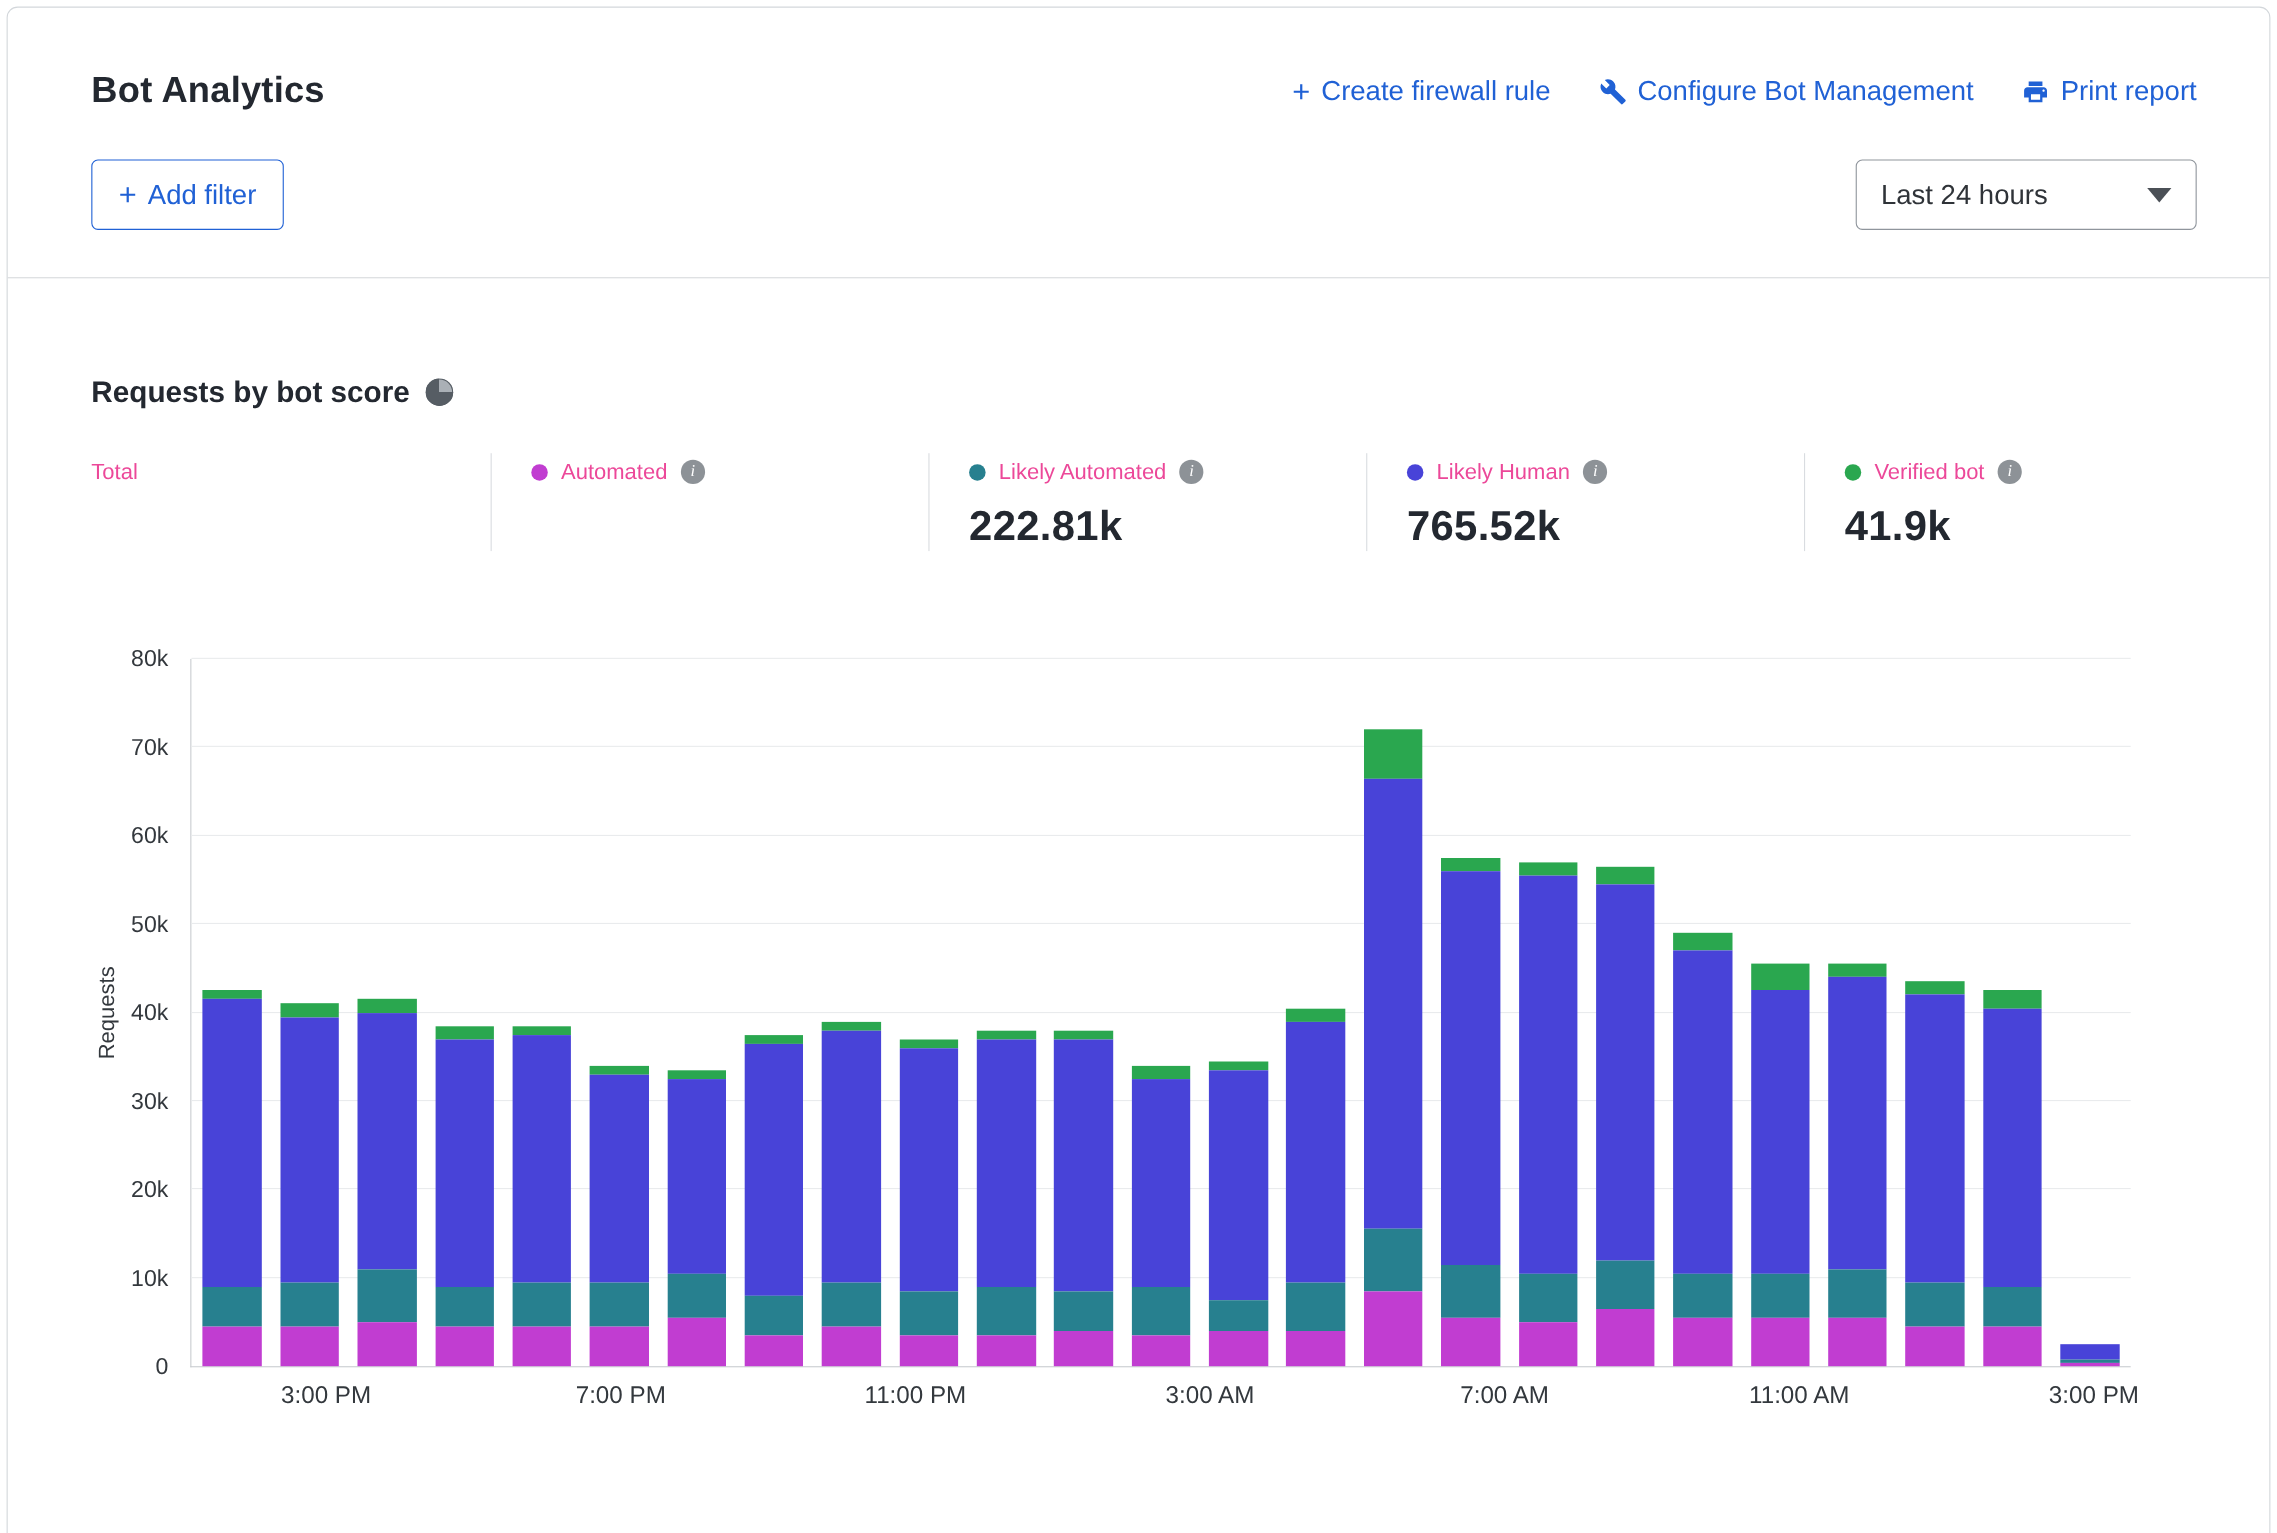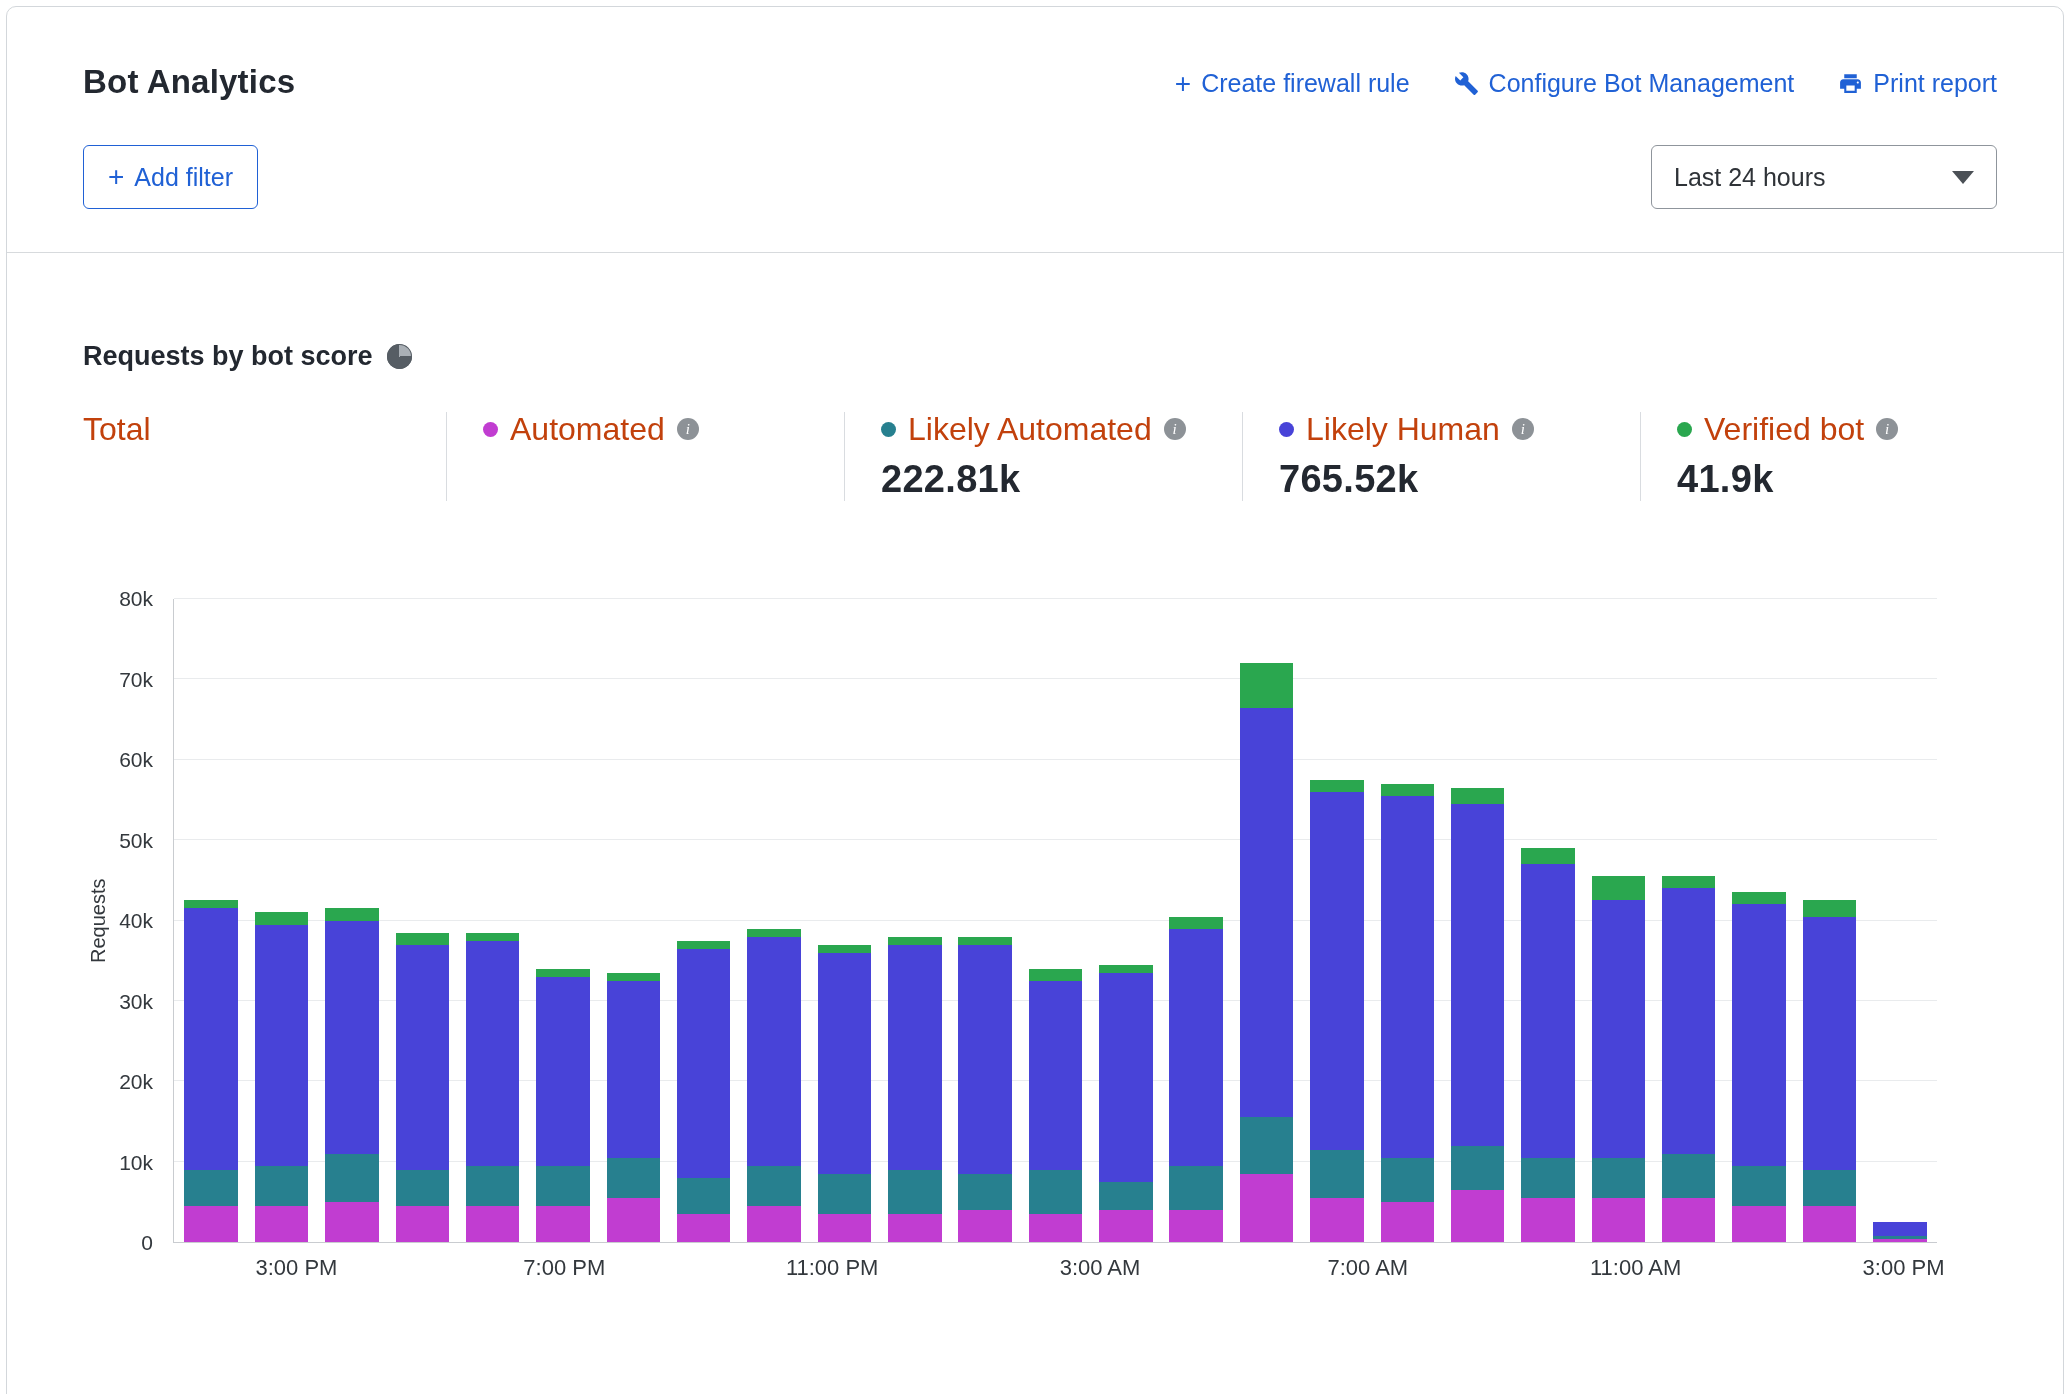--- a/index.html
+++ b/index.html
@@ -32,21 +32,21 @@
   .plus-glyph { font-size: 28px; font-weight: 500; line-height: 1; color: #2061d5; }
   .action-svg { width: 25px; height: 25px; fill: #2061d5; }
   .header-row2 { display: flex; justify-content: space-between; align-items: center; margin-top: 44px; }
   .add-filter-btn {
     display: flex; align-items: center; gap: 10px;
     border: 1px solid #2061d5; border-radius: 6px; background: #fff;
     color: #2061d5; font-size: 25px; font-family: inherit;
     padding: 13px 24px; cursor: pointer; height: 64px;
   }
   .time-range {
-    width: 346px; height: 64px;
+    width: 310px; height: 64px;
     border: 1px solid #8f959c; border-radius: 6px;
     display: flex; align-items: center; justify-content: space-between;
     padding: 0 22px; font-size: 25px; color: #2f3338; cursor: pointer;
     background: #fff;
   }
   .caret-down {
     width: 0; height: 0;
     border-left: 11px solid transparent; border-right: 11px solid transparent;
     border-top: 13px solid #4b5056;
   }
@@ -58,21 +58,21 @@
     background: conic-gradient(#aab0b6 0deg 90deg, #565d64 90deg 360deg);
     box-shadow: inset 0 0 0 1px #565d64;
   }
   
   .stats-row { display: flex; margin-top: 40px; }
   .stat-col { padding-top: 2px; }
   .stat-col.first { width: 363px; }
   .stat-col.bordered { border-left: 1px solid #d9dce0; padding-left: 36px; width: 398px; }
   .stat-col.last { width: auto; }
   .stat-label-row { display: flex; align-items: center; gap: 12px; height: 30px; }
-  .stat-label { font-size: 32px; color: #c2410c; }
+  .stat-label { font-size: 20px; color: #ec4899; }
   .legend-dot { width: 15px; height: 15px; border-radius: 50%; flex: 0 0 auto; }
   .info-icon {
     width: 22px; height: 22px; border-radius: 50%; background: #8d9297;
     color: #fff; font-size: 15px; font-family: "Liberation Serif", serif; font-style: italic;
     display: flex; align-items: center; justify-content: center; cursor: pointer; flex: 0 0 auto;
   }
   .stat-value { font-size: 38px; font-weight: 700; margin-top: 14px; color: #232830; letter-spacing: 0.3px; }
   
   .chart { position: relative; margin-top: 98px; padding-left: 90px; padding-right: 60px; }
   .y-title {

